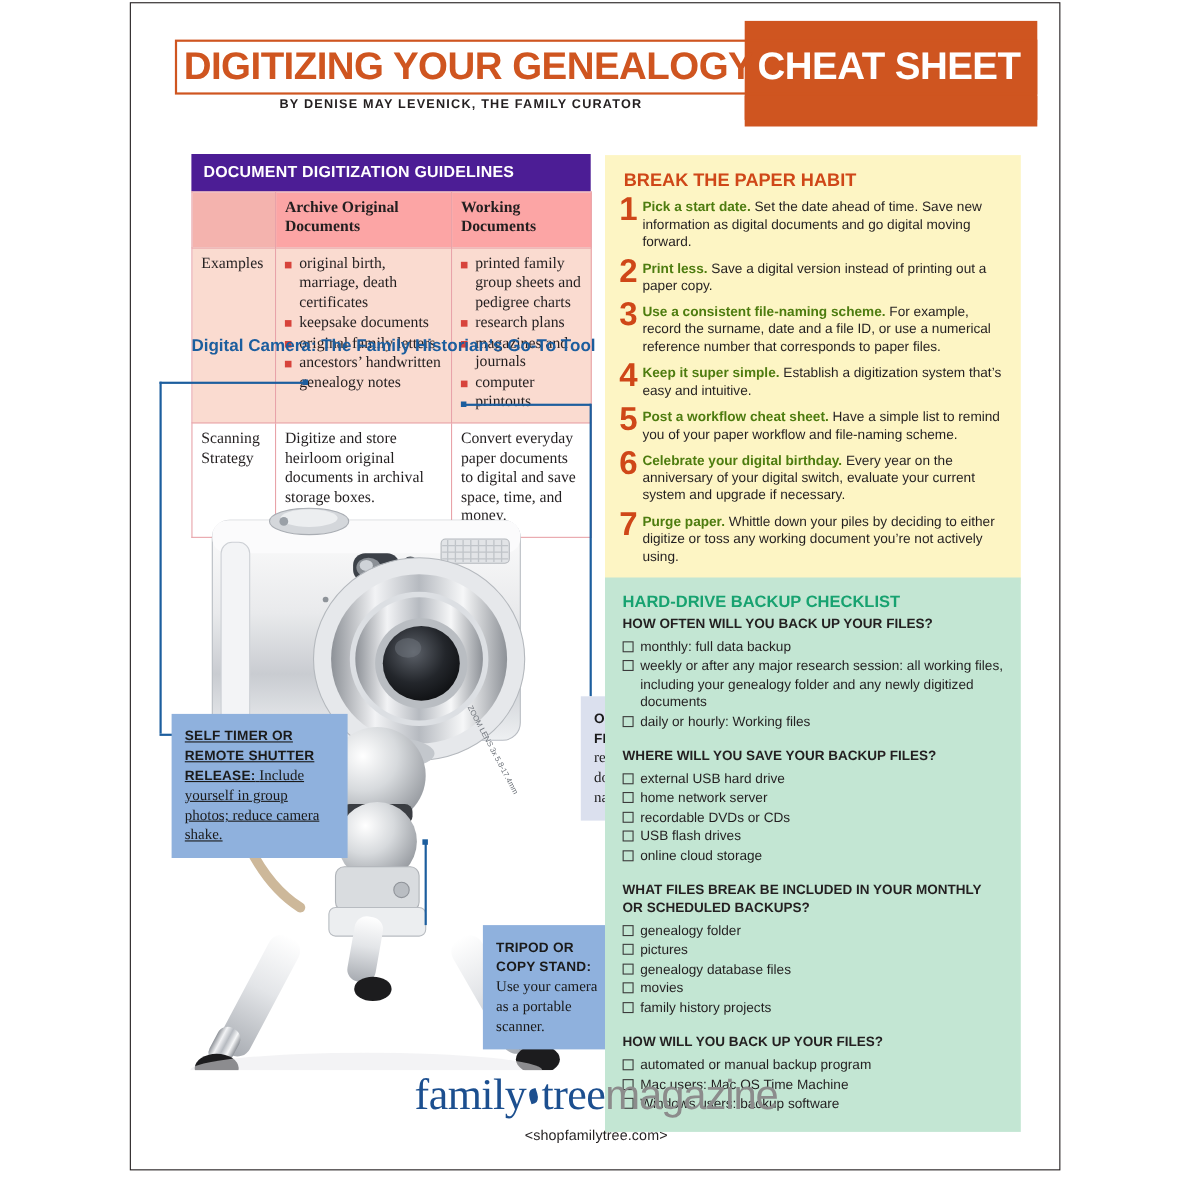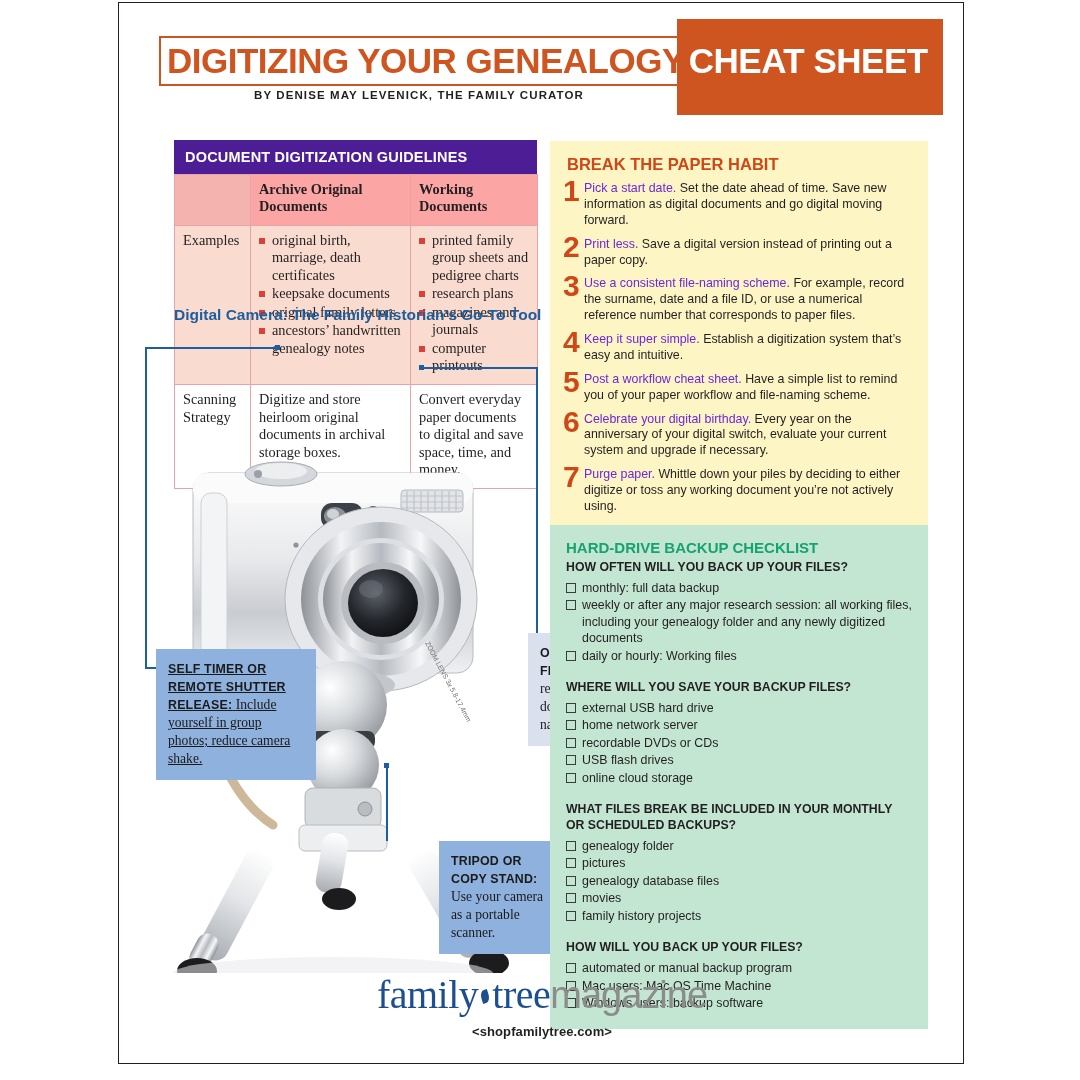--- a/index.html
+++ b/index.html
@@ -76,21 +76,21 @@
     position:absolute;left:431px;top:138px;width:378px;background:#fdf5c4;
     padding:14px 15px 16px 15px;box-sizing:border-box;
   }
   .hd-orange{color:#cf4718;font-weight:bold;font-size:16.5px;margin:0 0 7px 2px;}
   .step{position:relative;padding-left:19px;margin-bottom:8px;}
   .step .num{
     position:absolute;left:-2px;top:-5px;font-size:30px;font-weight:bold;
     color:#cf4718;line-height:1;font-family:"Liberation Sans", sans-serif;
   }
   .step p{margin:0;font-size:12.4px;line-height:1.28;color:#231f20;}
-  .step .ttl{color:#6d28d9;font-weight:normal;}
+  .step .ttl{color:#4d7c0f;font-weight:bold;}
   #backup{
     position:absolute;left:431px;top:522px;width:378px;background:#c3e6d3;
     padding:14px 15px 16px 16px;box-sizing:border-box;
   }
   .hd-green{color:#17a270;font-weight:bold;font-size:15px;margin:0 0 4px 0;}
   .q{font-weight:bold;font-size:12.3px;color:#231f20;margin:0 0 4px 0;line-height:1.28;}
   .q.spaced{margin-top:16px;}
   ul.chk{list-style:none;margin:0;padding:0;}
   ul.chk li{position:relative;padding-left:16px;font-size:12.4px;line-height:1.33;color:#231f20;margin-bottom:1px;}
   ul.chk li:before{
@@ -102,21 +102,21 @@
   .logo{font-size:0;line-height:1;white-space:nowrap;}
   .logo .fam,.logo .tre{
     font-family:"Liberation Serif", serif;font-size:40px;color:#1c4f8f;letter-spacing:-0.5px;
   }
   .logo .mag{font-family:"Liberation Sans", sans-serif;font-size:38px;color:#8c8c8c;letter-spacing:-1px;}
   .logo .leaf{display:inline-block;width:14px;height:30px;position:relative;vertical-align:-4px;}
   .logo .leaf:before{
     content:"";position:absolute;left:3px;top:8px;width:8px;height:13px;background:#1c4f8f;
     border-radius:60% 0 60% 0;transform:rotate(-18deg);
   }
-  .shopurl{font-size:13px;font-weight:bold;color:#231f20;margin-top:9px;letter-spacing:.1px;}
+  .shopurl{font-size:13px;font-weight:normal;color:#231f20;margin-top:9px;letter-spacing:.1px;}
 </style>
 </head>
 <body>
 
 <div id="sheet">
 
   <div id="masthead">
     <div class="orange-block"></div>
     <div class="byline-block"></div>
     <div class="title-rule"></div>

